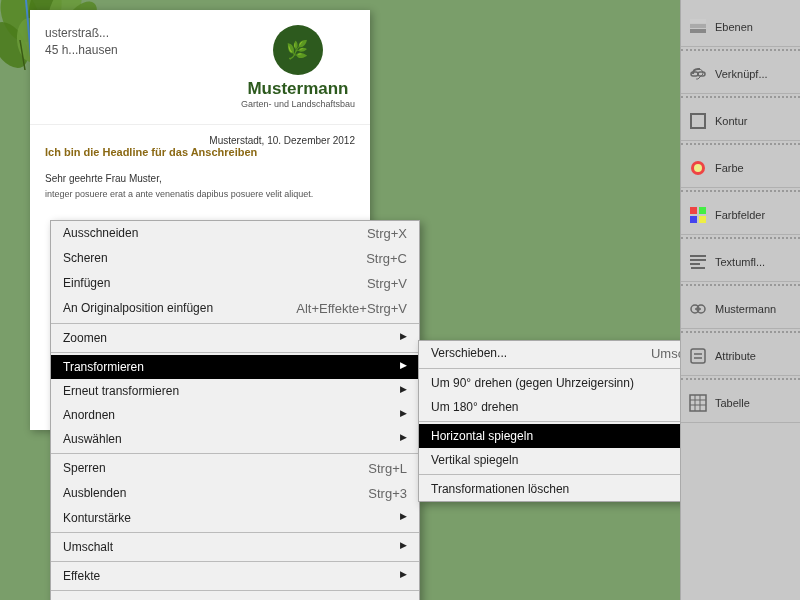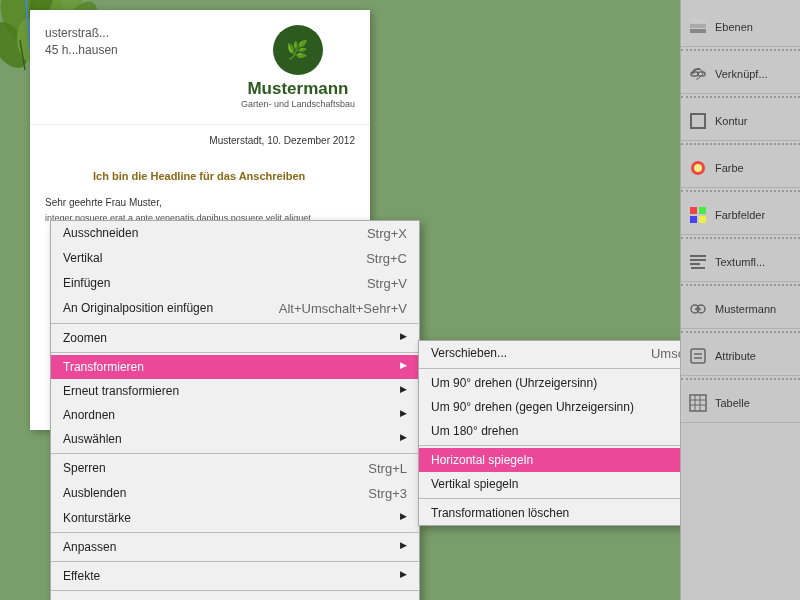--- a/index.html
+++ b/index.html
@@ -52,22 +52,22 @@
       color: white; font-size: 18px;
     }
 
     .doc-company-name {
       font-weight: bold; font-size: 17px; color: #2d5a1e;
     }
 
     .doc-subtitle { font-size: 9px; color: #555; }
 
     .doc-body { padding: 10px 15px; font-size: 10px; color: #333; }
-    .doc-date { text-align: right; margin-bottom: 24px; }
-    .doc-headline { color: #8b6914; font-size: 11px; font-weight: bold; margin-bottom: 6px; margin-left: 48px; }
+    .doc-date { text-align: right; margin-bottom: 0; }
+    .doc-headline { color: #8b6914; font-size: 11px; font-weight: bold; margin-bottom: 6px; }
     .doc-salutation { margin-bottom: 4px; margin-top: 15px; }
     .doc-body-text { font-size: 9px; color: #555; line-height: 1.4; }
 
     
     .diagonal-line {
       position: absolute;
       top: 0; left: 25px;
       width: 2px; height: 300px;
       background: #4488cc;
       transform: rotate(-5deg);
@@ -88,21 +88,21 @@
     .menu-item {
       display: flex;
       justify-content: space-between;
       align-items: flex-start;
       padding: 5px 12px;
       cursor: pointer;
       color: #222;
       font-size: 12px;
       min-height: 22px;
     }
-    .menu-item.active { background: #ec4899; color: white; padding-left: 12px; }
+    .menu-item.active { background: #000000; color: white; padding-left: 12px; }
     .menu-item.has-submenu::after { content: '▶'; font-size: 9px; margin-left: 4px; }
 
     .menu-separator {
       height: 1px;
       background: #bbb;
       margin: 2px 0;
     }
 
     .menu-shortcut { color: #666; font-size: 13px; }
 
@@ -198,30 +198,30 @@
       <div class="doc-body-text">integer posuere erat a ante venenatis dapibus posuere velit aliquet.</div>
     </div>
   </div>
 
   <div class="context-menu-main" id="main-menu">
       <div class="menu-item">
         <span>Ausschneiden</span>
         <span class="menu-shortcut">Strg+X</span>
       </div>
       <div class="menu-item">
-        <span>Vertikal</span>
+        <span>Scheren</span>
         <span class="menu-shortcut">Strg+C</span>
       </div>
       <div class="menu-item">
         <span>Einfügen</span>
         <span class="menu-shortcut">Strg+V</span>
       </div>
       <div class="menu-item">
         <span>An Originalposition einfügen</span>
-        <span class="menu-shortcut">Alt+Umschalt+Sehr+V</span>
+        <span class="menu-shortcut">Alt+Effekte+Strg+V</span>
       </div>
       <div class="menu-separator"></div>
       <div class="menu-item has-submenu">
         <span>Zoomen</span>
       </div>
       <div class="menu-separator"></div>
       <div class="menu-item has-submenu active">
         <span>Transformieren</span>
       </div>
       <div class="menu-item has-submenu">
@@ -240,41 +240,38 @@
       </div>
       <div class="menu-item">
         <span>Ausblenden</span>
         <span class="menu-shortcut">Strg+3</span>
       </div>
       <div class="menu-item has-submenu">
         <span>Konturstärke</span>
       </div>
       <div class="menu-separator"></div>
       <div class="menu-item has-submenu">
-        <span>Anpassen</span>
+        <span>Umschalt</span>
       </div>
       <div class="menu-separator"></div>
       <div class="menu-item has-submenu">
         <span>Effekte</span>
       </div>
       <div class="menu-separator"></div>
       <div class="menu-item">
         <span>Objektebenenoptionen...</span>
       </div>
     </div>
 
   <div class="context-menu-sub" id="sub-menu">
       <div class="menu-item">
         <span>Verschieben...</span>
         <span class="menu-shortcut">Umschalt+Strg+M</span>
       </div>
       <div class="menu-separator"></div>
-      <div class="menu-item">
-        <span>Um 90° drehen (Uhrzeigersinn)</span>
-      </div>
       <div class="menu-item">
         <span>Um 90° drehen (gegen Uhrzeigersinn)</span>
       </div>
       <div class="menu-item">
         <span>Um 180° drehen</span>
       </div>
       <div class="menu-separator"></div>
       <div class="menu-item active">
         <span>Horizontal spiegeln</span>
       </div>

